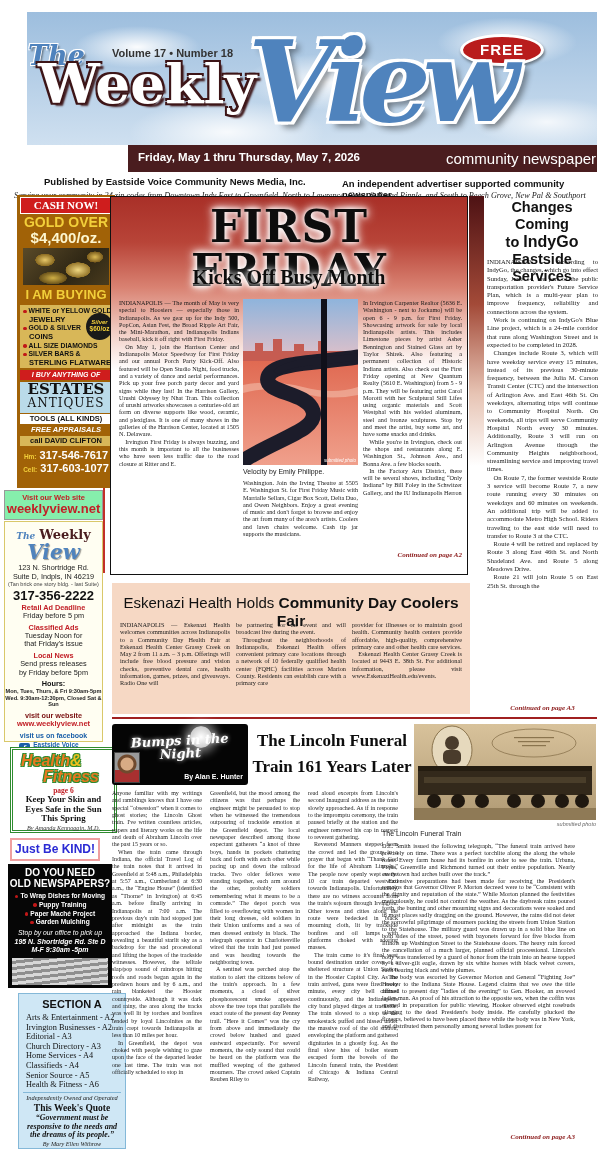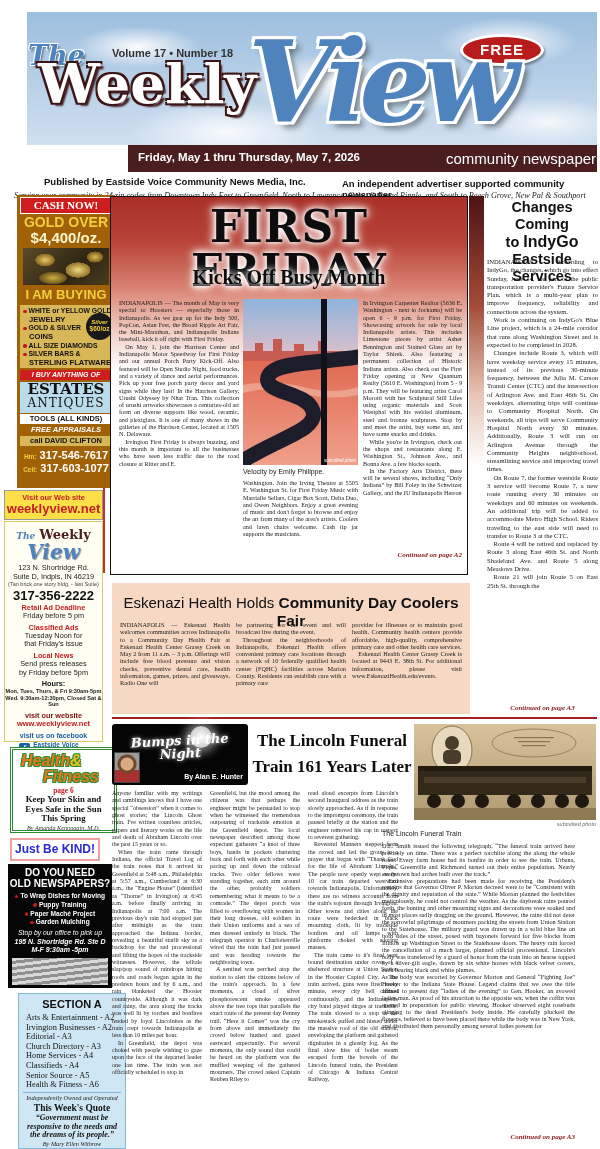--- a/index.html
+++ b/index.html
@@ -47,21 +47,21 @@
       linear-gradient(135deg,#5a4a28,#2e2614 60%,#4a3c1e);}
   .golditems{left:3px;top:110px;width:92px;height:63px;background:#d8b758;padding:2px 0 0 3px;box-sizing:border-box;}
   .gi{font:bold 6.8px/8.6px "Liberation Sans",sans-serif;color:#111;}
   .gi:before{content:"";display:inline-block;width:3.5px;height:3.5px;border-radius:50%;background:#c01818;margin-right:2px;}
   .gi2{font:bold 7.6px/8.8px "Liberation Sans",sans-serif;color:#111;padding-left:6px;}
   .silverbadge{left:66px;top:8px;width:27px;height:27px;border-radius:50%;background:#191919;
         color:#f2cf3a;text-align:center;padding-top:6px;box-sizing:border-box;}
   .estates{left:3px;top:187px;width:92px;height:31px;background:#badbe9;text-align:center;}
   .phrow{color:#fff;font:bold 11px/12.5px "Liberation Sans",sans-serif;text-align:center;}
   .phl{font:bold 6.5px "Liberation Sans",sans-serif;color:#f2cf3a;}
-  .webbox{left:4px;top:490px;width:97px;height:28px;border:1px solid #999;background:#fde047;text-align:center;}
+  .webbox{left:4px;top:490px;width:97px;height:28px;border:1px solid #999;background:#86efac;text-align:center;}
   .contact{left:4px;top:521px;width:99px;height:221px;background:#fffef2;border:1px solid #d9c86a;text-align:center;box-sizing:border-box;}
   .cl{font:7.3px/8.6px "Liberation Sans",sans-serif;color:#222;}
   .clb{font:bold 7.3px/9px "Liberation Sans",sans-serif;color:#c22027;}
   .healthbox{left:10px;top:747px;width:107px;height:86px;border:3px double #2f8b2f;background:#fff;box-sizing:border-box;}
   .hf{font:bold italic 16px/1 "Liberation Sans",sans-serif;color:#e87820;
       text-shadow:-1px -1px 0 #2f8b2f,1px -1px 0 #2f8b2f,-1px 1px 0 #2f8b2f,1px 1px 0 #2f8b2f;}
   .kind{left:10px;top:838px;width:86px;height:19px;border:2px solid #ef9f9f;background:#fff;
         color:#2b2bd4;font:bold 12px/19px "Liberation Sans",sans-serif;text-align:center;}
   .npbox{left:8px;top:864px;width:104px;height:124px;background:#060606;color:#fff;text-align:center;box-sizing:border-box;padding-top:3px;}
   .npb{font:bold 6.6px/8.8px "Liberation Sans",sans-serif;}

